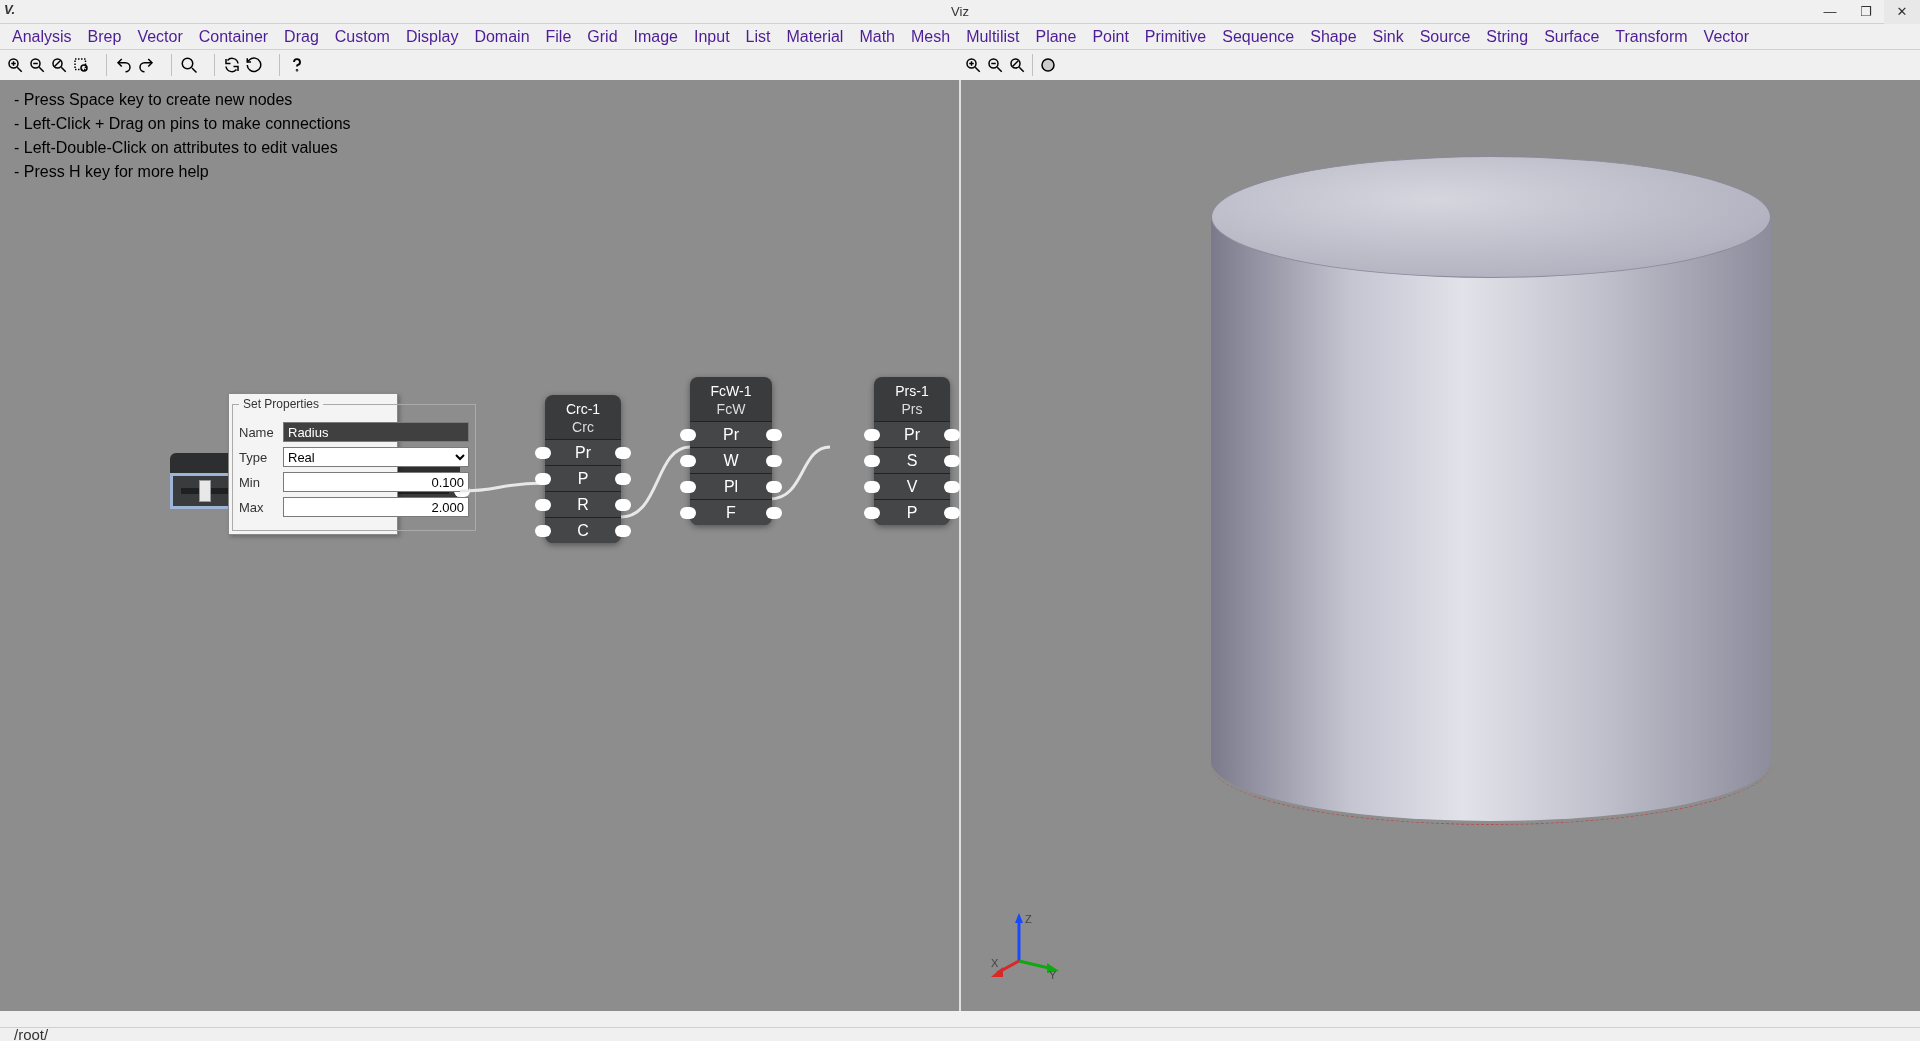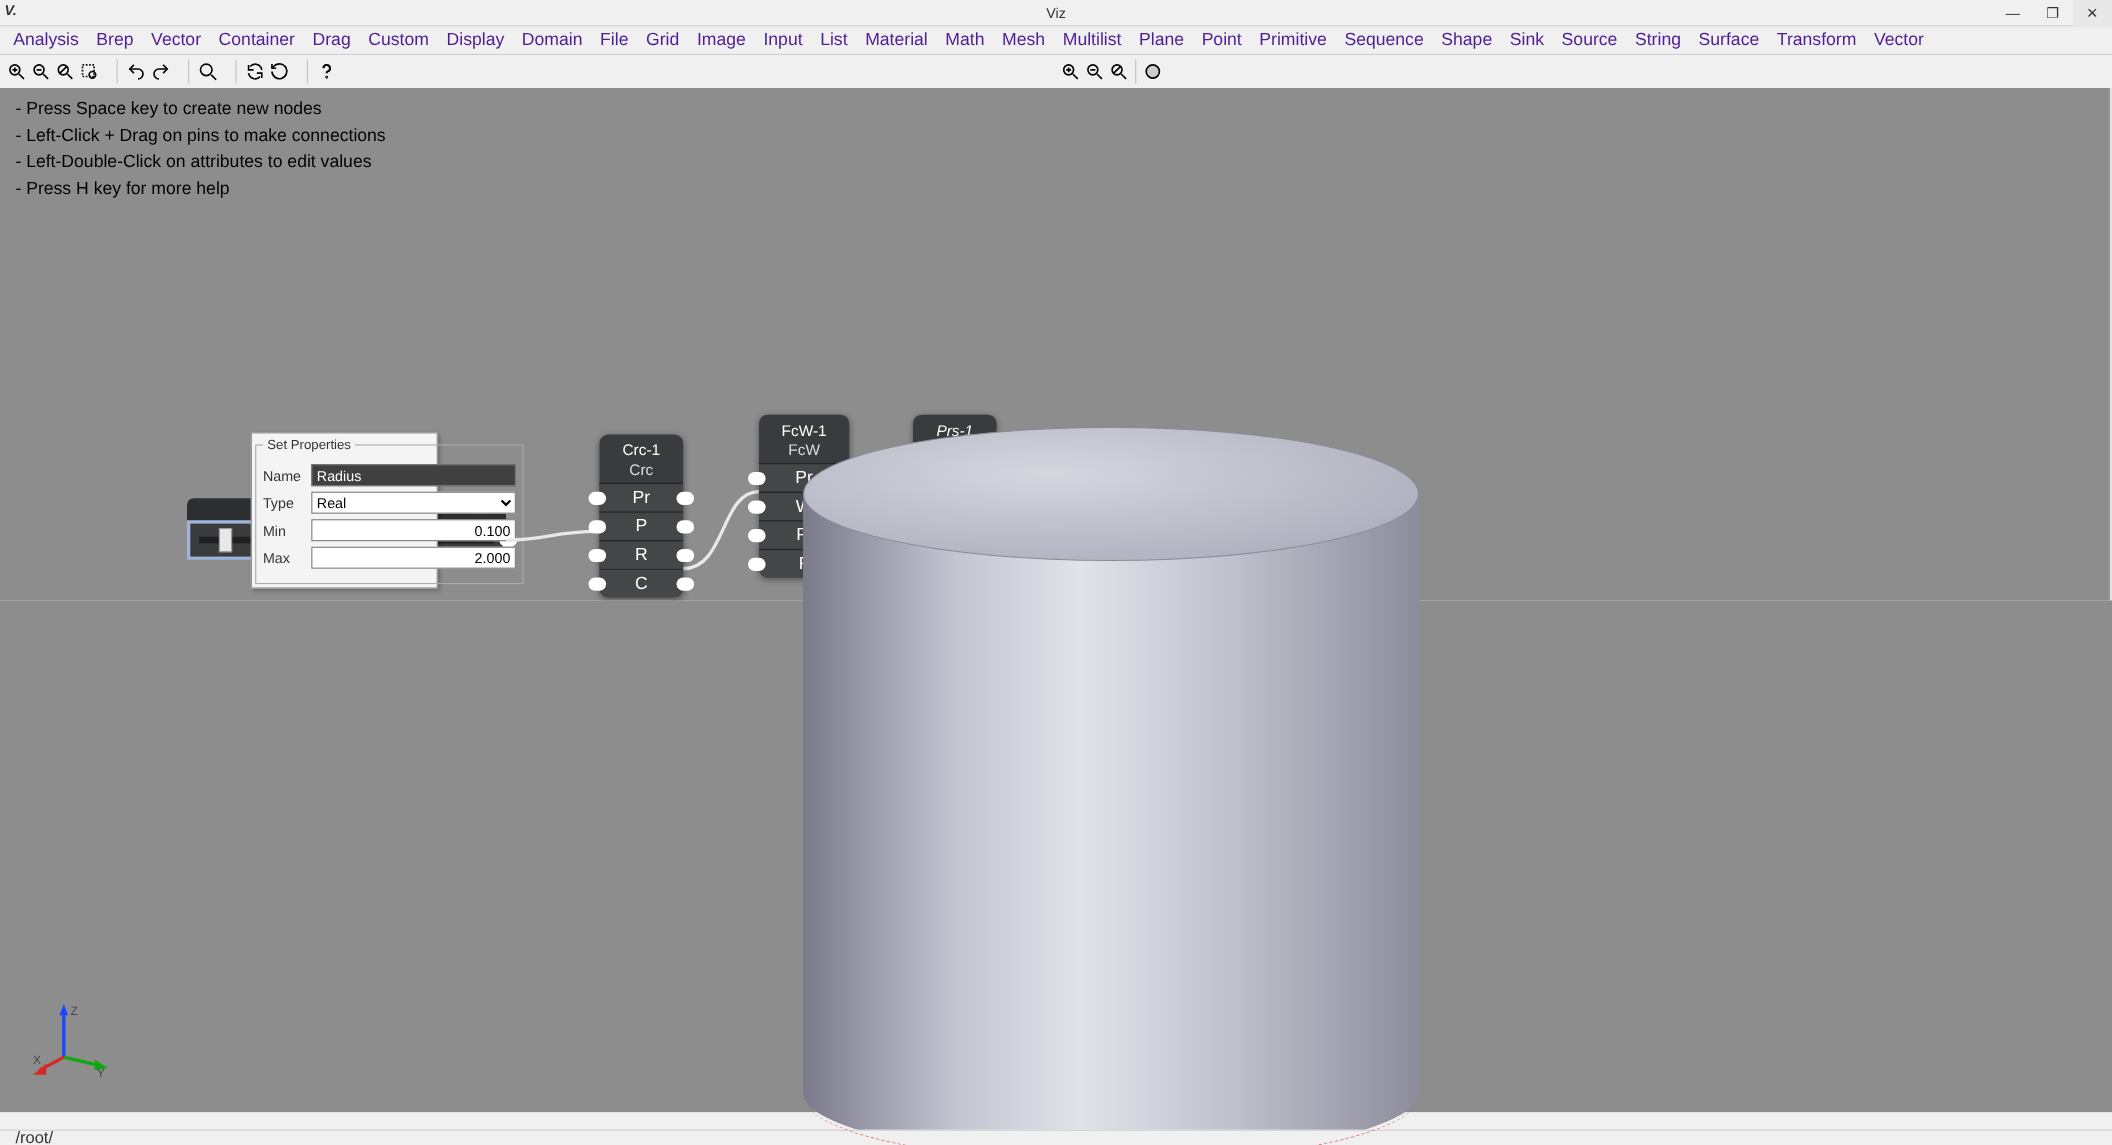--- a/index.html
+++ b/index.html
@@ -14,21 +14,21 @@
 
 .menubar { height: 26px; background: #f0f0f0; display: flex; align-items: center; padding: 0 4px; border-bottom: 1px solid #d0d0d0; }
 .menu-item { padding: 3px 8px; font-size: 16px; color: #4c1d95; cursor: pointer; }
 
 .toolbar-row { height: 30px; background: #f0f0f0; display: flex; align-items: center; padding: 0 4px; gap: 2px; position: relative; }
 .toolbar-group { display: flex; align-items: center; gap: 0; padding-right: 8px; }
 .toolbar-sep { width: 1px; height: 22px; background: #c0c0c0; margin: 0 4px; }
 .tool-btn { width: 22px; height: 22px; display: flex; align-items: center; justify-content: center; color: #333; cursor: pointer; }
 .tool-btn svg { width: 18px; height: 18px; }
 
-.main-area { position: absolute; top: 80px; bottom: 30px; left: 0; right: 0; display: flex; flex-direction: column; }
+.main-area { position: absolute; top: 80px; bottom: 30px; left: 0; right: 0; display: flex; }
 .panel-left { flex: 1; background: #8d8d8d; position: relative; border-right: 2px solid #e0e0e0; }
 .panel-right { flex: 1; background: #8d8d8d; position: relative; }
 
 .help-text { position: absolute; top: 8px; left: 14px; font-size: 16px; color: #000; line-height: 24px; }
 
 .status-bar { position: absolute; bottom: 0; left: 0; right: 0; height: 14px; background: #f0f0f0; border-top: 1px solid #d0d0d0; display: flex; align-items: center; padding: 0 14px; font-size: 15px; color: #333; }
 
 
 .node { position: absolute; background: #3a3b3c; border-radius: 8px; box-shadow: 0 2px 6px rgba(0,0,0,0.4); }
 .node-header { text-align: center; color: #fff; padding: 6px 14px 2px; font-size: 14px; }
@@ -332,21 +332,21 @@
           <span>Pl</span>
           <span class="pin pin-right"></span>
         </div>
       <div class="node-row">
           <span class="pin pin-left"></span>
           <span>F</span>
           <span class="pin pin-right"></span>
         </div>
     </div>
 
-    <div class="node" style="left:830px; top:297px; width:76px;font-style:italic;">
+    <div class="node" style="left:874px; top:297px; width:76px;">
       <div class="node-header">Prs-1</div>
       <div class="node-sub">Prs</div>
       <div class="node-row">
           <span class="pin pin-left"></span>
           <span>Pr</span>
           <span class="pin pin-right"></span>
         </div>
       <div class="node-row">
           <span class="pin pin-left"></span>
           <span>S</span>

